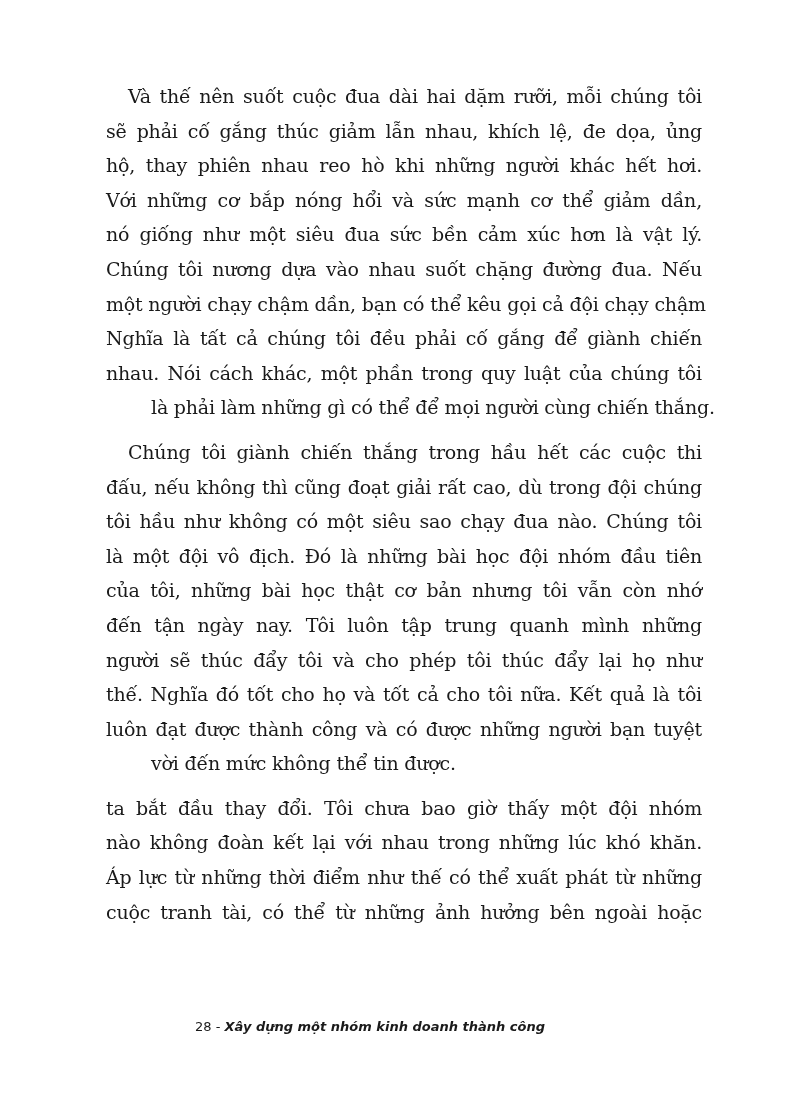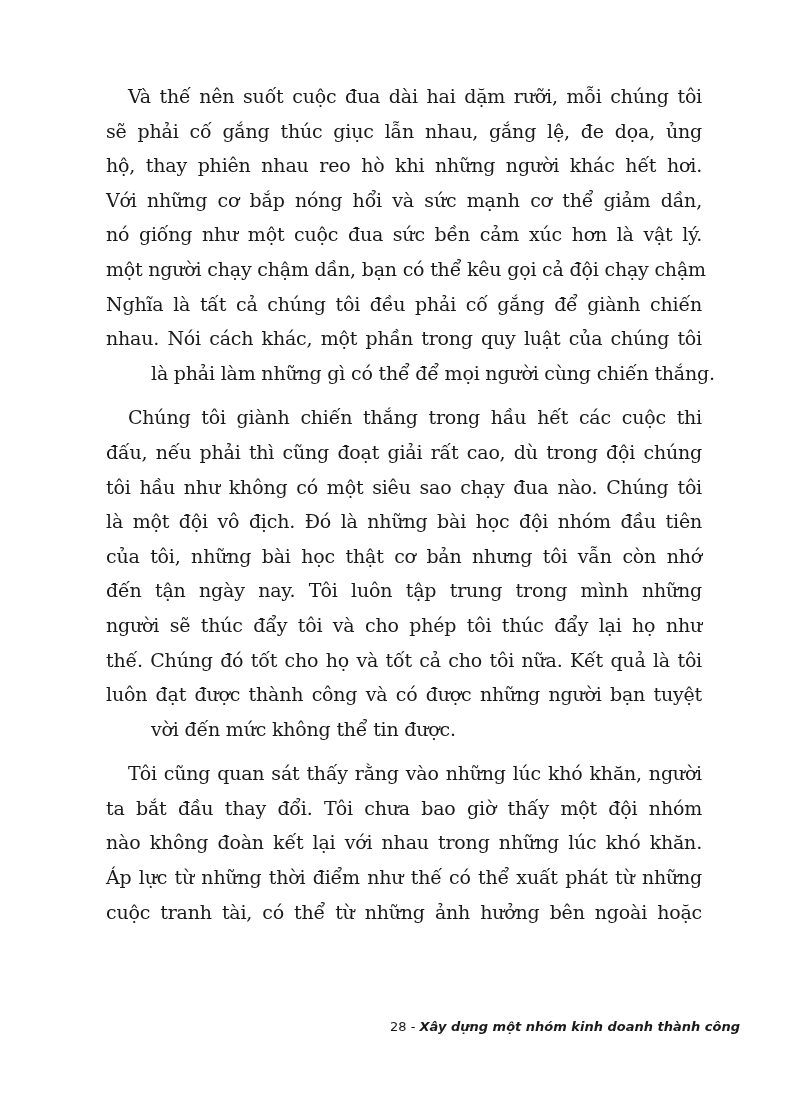--- a/index.html
+++ b/index.html
@@ -40,62 +40,62 @@
       margin-left: 45px;
     }
     .line.indent {
       padding-left: 22px;
     }
     .footer {
       position: absolute;
       top: 1019px;
       left: 0;
       width: 740px;
-      text-align: right;
+      text-align: center;
       font-family: "DejaVu Sans", "Liberation Sans", sans-serif;
       font-size: 13px;
       color: #1a1a1a;
     }
     .footer .page-num {
       font-weight: normal;
     }
     .footer .book-title {
       font-weight: bold;
       font-style: italic;
     }
   </style>
 </head>
 <body>
 
 <div class="page-body">
   <p class="para">
     <span class="line indent">Và thế nên suốt cuộc đua dài hai dặm rưỡi, mỗi chúng tôi</span>
-    <span class="line">sẽ phải cố gắng thúc giục lẫn nhau, gắng lệ, đe dọa, ủng</span>
+    <span class="line">sẽ phải cố gắng thúc giảm lẫn nhau, khích lệ, đe dọa, ủng</span>
     <span class="line">hộ, thay phiên nhau reo hò khi những người khác hết hơi.</span>
     <span class="line">Với những cơ bắp nóng hổi và sức mạnh cơ thể giảm dần,</span>
-    <span class="line">nó giống như một cuộc đua sức bền cảm xúc hơn là vật lý.</span>
+    <span class="line">nó giống như một siêu đua sức bền cảm xúc hơn là vật lý.</span>
+    <span class="line">Chúng tôi nương dựa vào nhau suốt chặng đường đua. Nếu</span>
     <span class="line">một người chạy chậm dần, bạn có thể kêu gọi cả đội chạy chậm</span>
     <span class="line">Nghĩa là tất cả chúng tôi đều phải cố gắng để giành chiến</span>
     <span class="line">nhau. Nói cách khác, một phần trong quy luật của chúng tôi</span>
     <span class="line last">là phải làm những gì có thể để mọi người cùng chiến thắng.</span>
   </p>
   <p class="para">
     <span class="line indent">Chúng tôi giành chiến thắng trong hầu hết các cuộc thi</span>
-    <span class="line">đấu, nếu phải thì cũng đoạt giải rất cao, dù trong đội chúng</span>
+    <span class="line">đấu, nếu không thì cũng đoạt giải rất cao, dù trong đội chúng</span>
     <span class="line">tôi hầu như không có một siêu sao chạy đua nào. Chúng tôi</span>
     <span class="line">là một đội vô địch. Đó là những bài học đội nhóm đầu tiên</span>
     <span class="line">của tôi, những bài học thật cơ bản nhưng tôi vẫn còn nhớ</span>
-    <span class="line">đến tận ngày nay. Tôi luôn tập trung trong mình những</span>
+    <span class="line">đến tận ngày nay. Tôi luôn tập trung quanh mình những</span>
     <span class="line">người sẽ thúc đẩy tôi và cho phép tôi thúc đẩy lại họ như</span>
-    <span class="line">thế. Chúng đó tốt cho họ và tốt cả cho tôi nữa. Kết quả là tôi</span>
+    <span class="line">thế. Nghĩa đó tốt cho họ và tốt cả cho tôi nữa. Kết quả là tôi</span>
     <span class="line">luôn đạt được thành công và có được những người bạn tuyệt</span>
     <span class="line last">vời đến mức không thể tin được.</span>
   </p>
   <p class="para">
-    <span class="line indent">Tôi cũng quan sát thấy rằng vào những lúc khó khăn, người</span>
     <span class="line">ta bắt đầu thay đổi. Tôi chưa bao giờ thấy một đội nhóm</span>
     <span class="line">nào không đoàn kết lại với nhau trong những lúc khó khăn.</span>
     <span class="line">Áp lực từ những thời điểm như thế có thể xuất phát từ những</span>
     <span class="line">cuộc tranh tài, có thể từ những ảnh hưởng bên ngoài hoặc</span>
   </p>
 </div>
 
 <div class="footer">
   <span class="page-num">28</span><span> - </span><span class="book-title">Xây dựng một nhóm kinh doanh thành công</span>
 </div>

